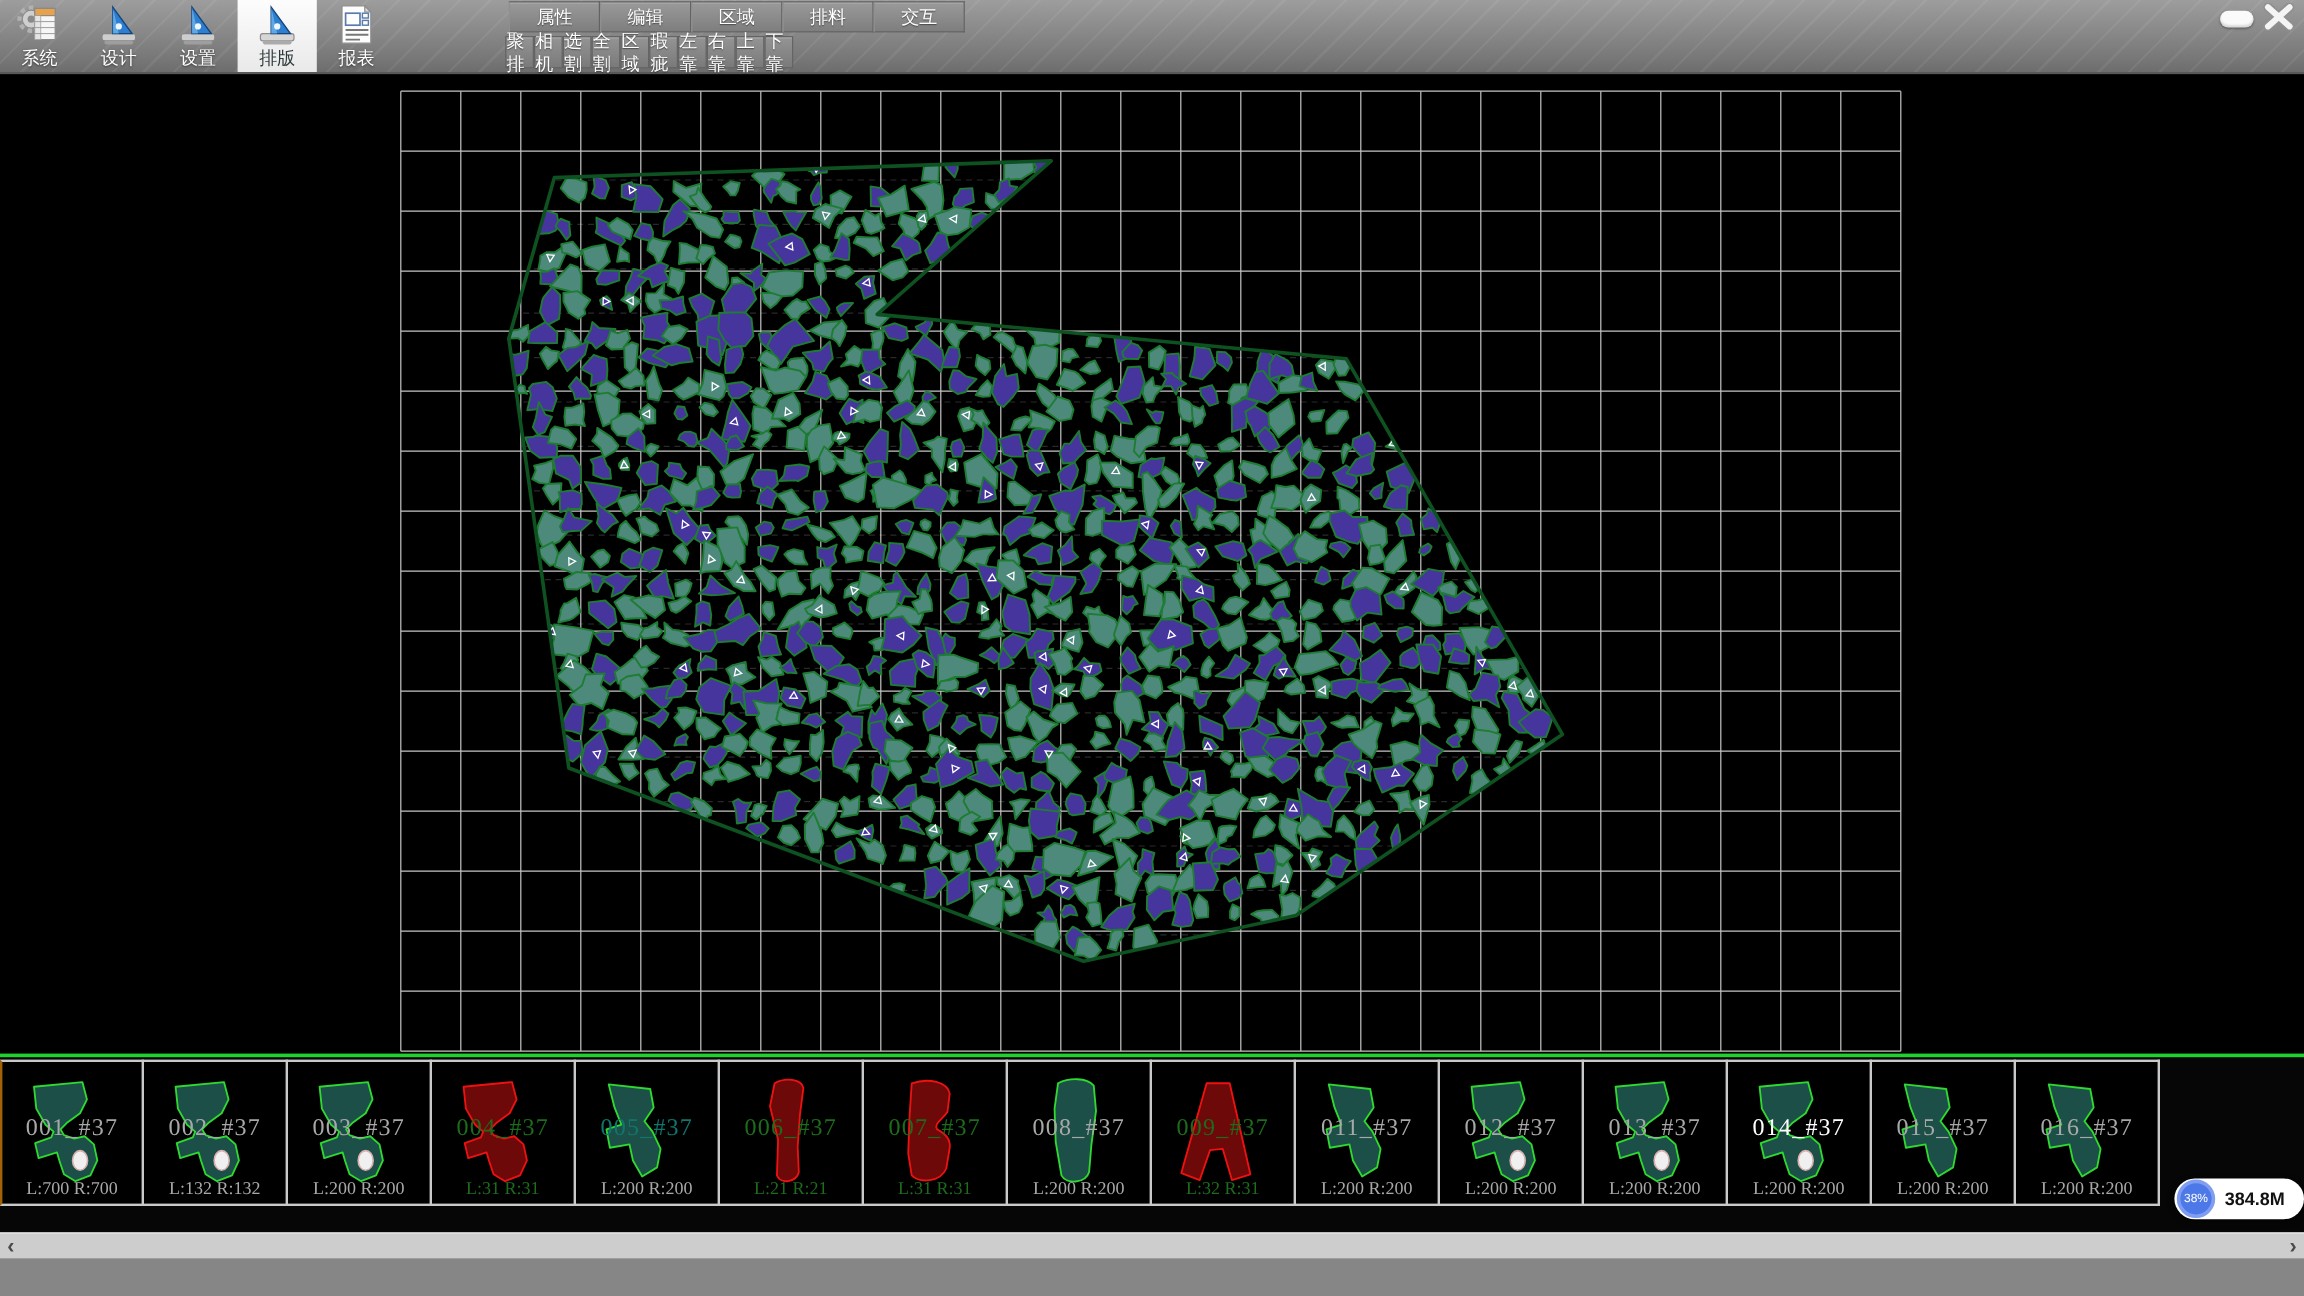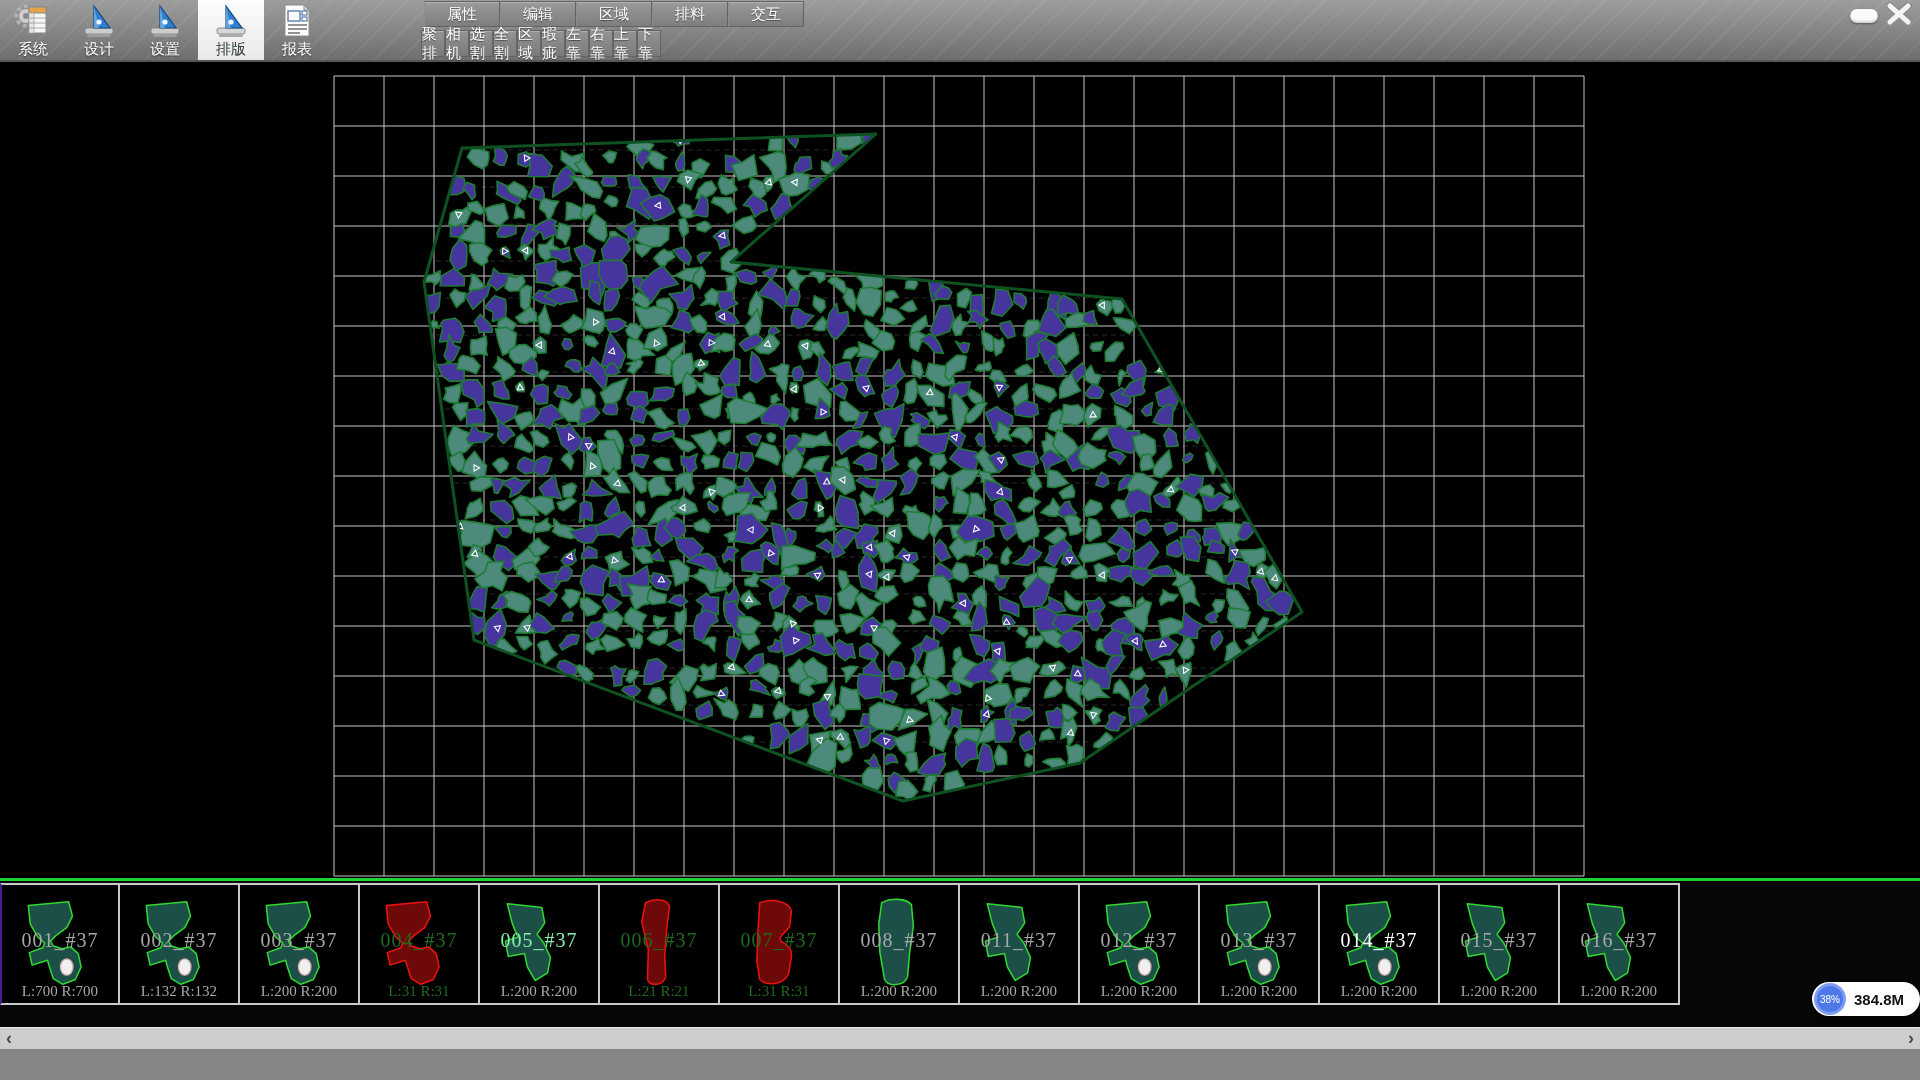--- a/index.html
+++ b/index.html
@@ -38,21 +38,21 @@
 
   
   .canvas{position:absolute;left:0;top:62px;width:1920px;height:816px;background:#000;}
 
   
   .strip{position:absolute;left:0;top:878px;width:1920px;height:149px;background:#060606;}
   .strip .greenline{position:absolute;left:0;top:0;width:100%;height:3px;background:#1fd32f;}
   .cells{position:absolute;left:0;top:5px;display:flex;}
   .cell{width:120px;height:122px;box-sizing:border-box;background:#000;
     border:2px solid #c9c9c9;border-left:none;position:relative;overflow:hidden;}
-  .cell:first-child{border-left:2px solid #4c1d95;}
+  .cell:first-child{border-left:2px solid #a16207;}
   .cell svg{position:absolute;left:10px;top:4px;}
   .cell .pid{position:absolute;left:0;right:0;top:44px;text-align:center;
     font-family:"Liberation Serif",serif;font-size:20px;letter-spacing:1px;}
   .cell .cnt{position:absolute;left:0;right:0;bottom:3px;text-align:center;
     font-family:"Liberation Serif",serif;font-size:15px;}
 
   
   .badge{position:absolute;left:1812px;top:982px;width:108px;height:34px;background:#fff;
     border-radius:17px;box-shadow:0 2px 6px rgba(0,0,0,.45);display:flex;align-items:center;}
   .badge .circ{position:absolute;left:2px;top:1px;width:32px;height:32px;border-radius:50%;
@@ -1112,21 +1112,21 @@
         <svg width="96" height="110" viewBox="0 0 100 100">
           <path d="M17 10 L59 6 L63 21 L57 33 L46 41 L40 47 L43 52 L52 55 L61 53 L69 60 L72 74 L66 87 L53 92 L43 86 L39 74 L37 67 L21 72 L18 59 L32 54 L34 49 L27 43 L19 29 Z" fill="#6e0909" stroke="#ee1111" stroke-width="1.6" stroke-linejoin="round"></path>
         </svg>
         <div class="pid" style="color: rgb(29, 107, 29);">004_#37</div>
         <div class="cnt" style="color: rgb(29, 107, 29);">L:31 R:31</div>
       </div>
       <div class="cell">
         <svg width="96" height="110" viewBox="0 0 100 100">
           <path d="M18 8 L54 12 L57 28 L49 40 L56 49 L63 64 L60 80 L47 88 L39 74 L36 60 L19 63 L16 47 L29 43 L23 28 Z" fill="#1d4f49" stroke="#2fd92f" stroke-width="1.6" stroke-linejoin="round"></path>
         </svg>
-        <div class="pid" style="color: #86efac;">005_#37</div>
+        <div class="pid" style="color: #0f766e;">005_#37</div>
         <div class="cnt" style="color: rgb(168, 168, 168);">L:200 R:200</div>
       </div>
       <div class="cell">
         <svg width="96" height="110" viewBox="0 0 100 100">
           <path d="M37 7 C46 2 60 3 62 11 L59 34 L57 62 L58 84 C56 93 42 95 39 87 L40 56 L33 27 Z" fill="#6e0909" stroke="#ee1111" stroke-width="1.6" stroke-linejoin="round"></path>
         </svg>
         <div class="pid" style="color: rgb(29, 107, 29);">006_#37</div>
         <div class="cnt" style="color: rgb(29, 107, 29);">L:21 R:21</div>
       </div>
       <div class="cell">
@@ -1135,20 +1135,27 @@
         </svg>
         <div class="pid" style="color: rgb(29, 107, 29);">007_#37</div>
         <div class="cnt" style="color: rgb(29, 107, 29);">L:31 R:31</div>
       </div>
       <div class="cell">
         <svg width="96" height="110" viewBox="0 0 100 100">
           <path d="M33 7 C43 2 58 2 64 9 L66 31 L62 60 L60 84 C57 94 40 95 36 87 L31 58 L30 29 Z" fill="#1d4f49" stroke="#2fd92f" stroke-width="1.6" stroke-linejoin="round"></path>
         </svg>
         <div class="pid" style="color: rgb(168, 168, 168);">008_#37</div>
         <div class="cnt" style="color: rgb(168, 168, 168);">L:200 R:200</div>
+      </div>
+      <div class="cell">
+        <svg width="96" height="110" viewBox="0 0 100 100">
+          <path d="M37 7 L57 7 L75 86 L59 91 L51 64 L40 65 L31 91 L15 85 Z" fill="#6e0909" stroke="#ee1111" stroke-width="1.6" stroke-linejoin="round"></path>
+        </svg>
+        <div class="pid" style="color: rgb(29, 107, 29);">009_#37</div>
+        <div class="cnt" style="color: rgb(29, 107, 29);">L:32 R:31</div>
       </div>
       <div class="cell">
         <svg width="96" height="110" viewBox="0 0 100 100">
           <path d="M18 8 L54 12 L57 28 L49 40 L56 49 L63 64 L60 80 L47 88 L39 74 L36 60 L19 63 L16 47 L29 43 L23 28 Z" fill="#1d4f49" stroke="#2fd92f" stroke-width="1.6" stroke-linejoin="round"></path>
         </svg>
         <div class="pid" style="color: rgb(168, 168, 168);">011_#37</div>
         <div class="cnt" style="color: rgb(168, 168, 168);">L:200 R:200</div>
       </div>
       <div class="cell">
         <svg width="96" height="110" viewBox="0 0 100 100">

